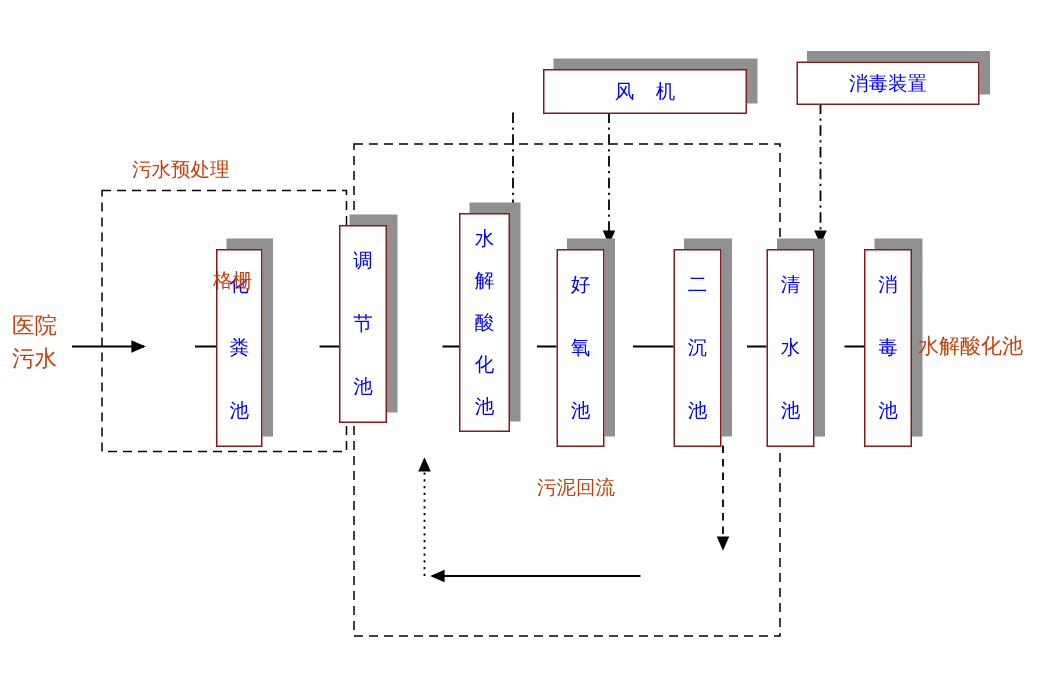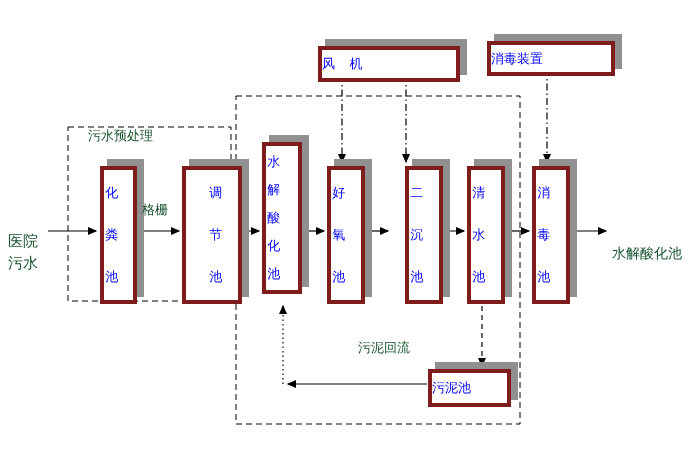--- a/index.html
+++ b/index.html
@@ -8,31 +8,32 @@
     font-family:"Liberation Sans", sans-serif;color:#000;
   }
   .wires{position:absolute;left:0;top:0;width:700px;height:450px;}
   .wire{stroke:var(--line,#000);stroke-width:1.2;fill:none;}
   .wire.dashdot{stroke-dasharray:7 3 1.5 3;}
   .wire.dashed{stroke-dasharray:5 4;}
   .wire.dotted{stroke-dasharray:1.5 3;}
   .boundary{stroke:var(--line,#000);stroke-width:1;fill:none;stroke-dasharray:6 4;}
   .ahead{fill:var(--line,#000);}
   .box{
-    position:absolute;background:#fff;border:4px solid #7f1d1d;
+    position:absolute;background:#fff;border:1px solid #7f1d1d;
     box-shadow:7px -7px 0 var(--shadow,#909090);
-    display:flex;align-items:center;
+    display:flex;align-items:center;justify-content:center;
     color:var(--blue,#0000ff);
+    margin-left:44px;
   }
   .tank{font-size:13px;}
   .tank .lbl{width:1.2em;word-break:break-all;text-align:center;line-height:42px;}
   .tank.tall .lbl{line-height:28px;}
   .hbox{font-size:13px;}
   .hbox .lbl{white-space:pre;text-align:center;}
-  .flabel{position:absolute;color:#14532d;font-size:13px;white-space:nowrap;margin-top:23px;}
+  .flabel{position:absolute;color:#c2410c;font-size:13px;white-space:nowrap;}
   .influent{font-size:15px;width:32px;word-break:break-all;line-height:22px;white-space:normal;}
   .effluent{font-size:14px;}
 </style>
 </head>
 <body>
 
 <div class="canvas">
 
   <svg class="wires" width="700" height="450" viewBox="0 0 700 450">
     <defs>
@@ -61,28 +62,25 @@
     <line class="wire" x1="427" y1="384" x2="288" y2="384" marker-end="url(#ah)"></line>
     <line class="wire dotted" x1="283" y1="384" x2="283" y2="306" marker-end="url(#ah)"></line>
   </svg>
 
   <div class="box hbox" style="left:318px;top:46px;width:134px;height:28px;">
     <span class="lbl">风    机</span>
   </div>
   <div class="box hbox" style="left:487px;top:41px;width:120px;height:27px;">
     <span class="lbl">消毒装置</span>
   </div>
-  <div class="box hbox" style="left:428px;top:369px;width:75px;height:30px;">
-    <span class="lbl">污泥池</span>
-  </div>
 
   <div class="box tank" style="left:100px;top:166px;width:29px;height:130px;">
     <span class="lbl">化粪池</span>
   </div>
-  <div class="box tank" style="left:182px;top:166px;width:30px;height:130px;padding-left:22px;">
+  <div class="box tank" style="left:182px;top:150px;width:30px;height:130px;">
     <span class="lbl">调节池</span>
   </div>
   <div class="box tank tall" style="left:262px;top:142px;width:32px;height:144px;">
     <span class="lbl">水解酸化池</span>
   </div>
   <div class="box tank" style="left:327px;top:166px;width:30px;height:130px;">
     <span class="lbl">好氧池</span>
   </div>
   <div class="box tank" style="left:405px;top:166px;width:30px;height:130px;">
     <span class="lbl">二沉池</span>

